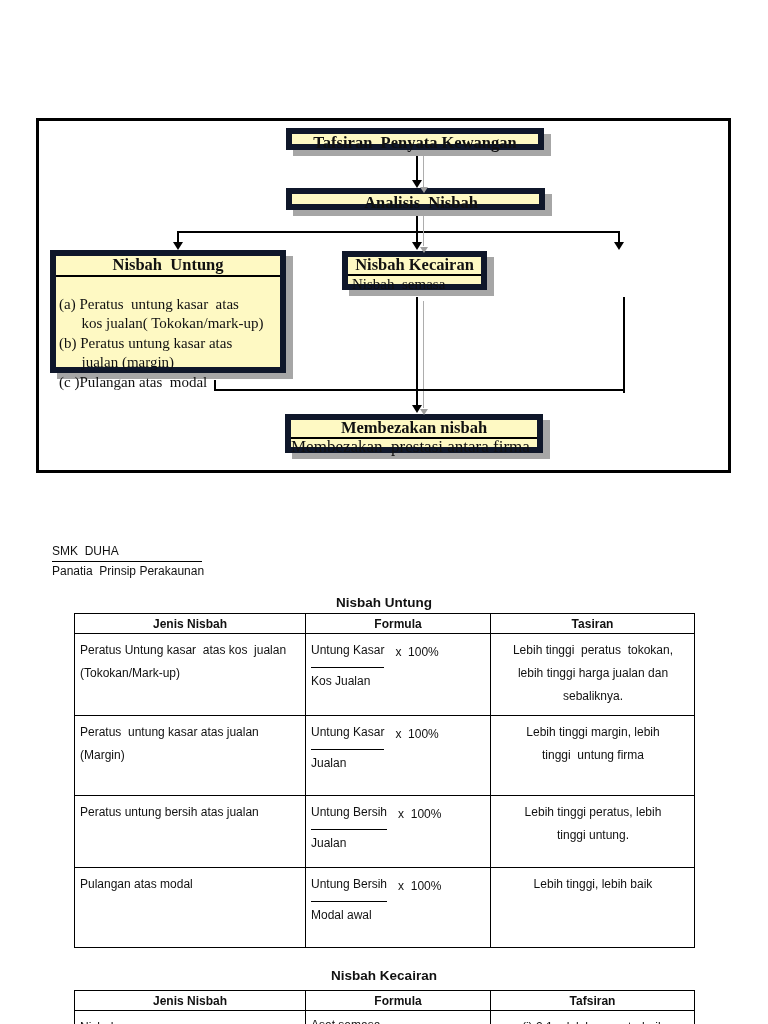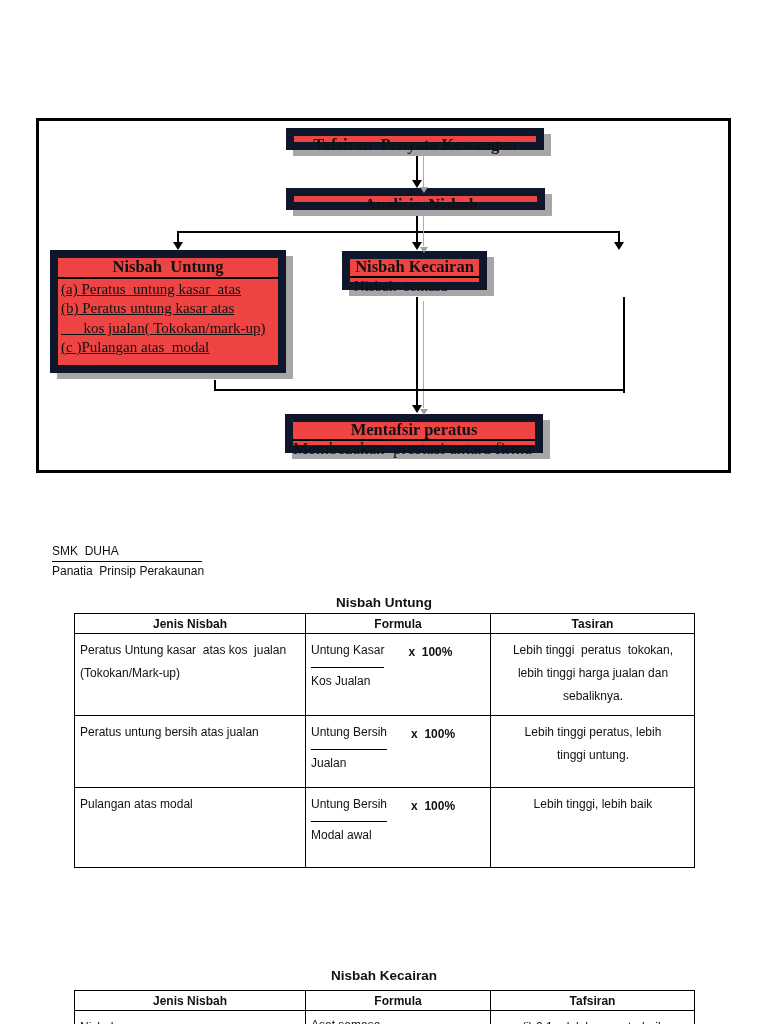--- a/index.html
+++ b/index.html
@@ -2,58 +2,58 @@
 <html><head>
 <meta charset="utf-8">
 <style>
   * { margin:0; padding:0; box-sizing:border-box; }
   html,body { background:#ffffff; }
   body { width:768px; height:1024px; font-family:"Liberation Sans","DejaVu Sans",sans-serif; color:#111; }
   .page { position:relative; width:768px; height:1024px; background:#fff; overflow:hidden; }
 
   
   .fc { position:absolute; left:36px; top:118px; width:695px; height:355px; border:3px solid #000; background:#fff; font-family:"Liberation Serif","DejaVu Serif",serif; }
-  .fc-box { position:absolute; background:#ef4444; border:8px solid #0f172a; box-shadow:7px 6px 0 0 #a6a6a6; z-index:2; }
+  .fc-box { position:absolute; background:#fef9c3; border:6px solid #0f172a; box-shadow:7px 6px 0 0 #a6a6a6; z-index:2; }
   .fc-title { font-weight:bold; font-size:16.5px; text-align:center; white-space:pre; }
   .fc-item { font-size:15px; white-space:pre; padding-left:4px; }
   .vline { position:absolute; width:1.5px; background:#000; z-index:1; }
   .hline { position:absolute; height:1.5px; background:#000; z-index:1; }
   .vline.gray { background:#adadad; width:1px; }
   .arr { position:absolute; width:0; height:0; border-left:5px solid transparent; border-right:5px solid transparent; border-top:8px solid #000; z-index:3; }
   .arr.gray { border-left-width:4px; border-right-width:4px; border-top:6px solid #9f9f9f; }
 
   .bx-root   { left:247px; top:7px;   width:258px; height:22px; line-height:18px; }
   .bx-anal   { left:247px; top:67px;  width:259px; height:22px; line-height:18px;padding-left:11px; }
   .bx-untung { left:11px;  top:129px; width:236px; height:123px; }
   .bx-kecairan { left:303px; top:130px; width:145px; height:39px; }
   .bx-kecekapan { left:503px; top:130px; width:176px; height:39px; }
   .bx-concl  { left:246px; top:293px; width:258px; height:39px; }
   .bx-head { border-bottom:2px solid #000; }
   .bx-untung .bx-head { height:21px; line-height:18px; }
-  .bx-untung .bx-body { padding-top:1px;text-decoration:underline; }
+  .bx-untung .bx-body { padding-top:18px; }
   .bx-untung .fc-line { font-size:15px; line-height:19.4px; white-space:pre; padding-left:3px; }
   .bx-kecairan .bx-head, .bx-kecekapan .bx-head, .bx-concl .bx-head { height:19px; line-height:16px; }
   .bx-kecairan .fc-item, .bx-kecekapan .fc-item { line-height:16px; }
   .bx-concl .fc-sub { font-size:17px; text-align:left; line-height:16px; white-space:pre; }
 
   
   .foot-rule { position:absolute; left:52px; top:561px; width:150px; height:1px; background:#000; }
   .foot-line { position:absolute; left:52px; font-size:12px; white-space:pre; }
 
   
   .tbl-title { position:absolute; left:74px; width:620px; text-align:center; font-weight:bold; font-size:13.5px; }
   table.tbl { position:absolute; left:74px; border-collapse:collapse; table-layout:fixed; width:620px; background:#fff; }
   table.tbl, table.tbl th, table.tbl td { border:1.5px solid #000; }
   table.tbl th { font-size:12px; font-weight:bold; text-align:center; height:20px; }
   table.tbl td { vertical-align:top; font-size:12px; padding:5px 4px 0 5px; }
   .cell-line { line-height:22.5px; white-space:pre; }
   .taf .cell-line { line-height:23px;text-align:center; }
   .frm { padding-top:4px; }
   .frm .num { display:inline-block; border-bottom:1px solid #000; padding-bottom:10px; white-space:pre; }
-  .frm .mult { display:inline-block; margin-left:24px; position:relative; top:2px; white-space:pre;font-weight:bold; }
+  .frm .mult { display:inline-block; margin-left:11px; position:relative; top:2px; white-space:pre; }
   .frm .den { margin-top:6px; white-space:pre; }
   .frm .dots { display:inline-block; margin-left:38px; letter-spacing:2.5px; color:#444; position:relative; top:-1px; }
 </style>
 </head>
 <body>
 
 <div class="page">
 
   <div class="fc">
 
@@ -91,34 +91,35 @@
     </div>
 
     <div class="fc-box bx-anal">
       <div class="fc-title">Analisis  Nisbah</div>
     </div>
 
     <div class="fc-box bx-untung">
       <div class="bx-head fc-title">Nisbah  Untung</div>
       <div class="bx-body">
         <div class="fc-line">(a) Peratus  untung kasar  atas</div>
+        <div class="fc-line">      kos jualan( Tokokan/mark-up)</div>
         <div class="fc-line">(b) Peratus untung kasar atas</div>
-        <div class="fc-line">      kos jualan( Tokokan/mark-up)</div>
+        <div class="fc-line">      jualan (margin)</div>
         <div class="fc-line">(c )Pulangan atas  modal</div>
       </div>
     </div>
 
     <div class="fc-box bx-kecairan">
       <div class="bx-head fc-title">Nisbah Kecairan</div>
       <div class="fc-item">Nisbah  semasa</div>
     </div>
 
 
     <div class="fc-box bx-concl">
-      <div class="bx-head fc-title">Mentafsir peratus</div>
+      <div class="bx-head fc-title">Membezakan nisbah</div>
       <div class="fc-sub">Membezakan  prestasi antara firma</div>
     </div>
   </div>
 
   <div class="foot-rule"></div>
   <div class="foot-line" style="top:564px;">Panatia  Prinsip Perakaunan</div>
   <div class="foot-line" style="top:544px;">SMK  DUHA</div>
 
   <div class="tbl-title" style="top:595px;">Nisbah Untung</div>
 
@@ -144,20 +145,36 @@
           <span class="num">Untung Kasar</span><span class="mult">x  100%</span>
           <div class="den">Kos Jualan</div>
         </div>
       </td>
       <td class="taf">
         <div class="cell-line">Lebih tinggi  peratus  tokokan,</div>
         <div class="cell-line">lebih tinggi harga jualan dan</div>
         <div class="cell-line">sebaliknya.</div>
       </td>
     </tr>
+    <tr style="height:80px;">
+      <td>
+        <div class="cell-line">Peratus  untung kasar atas jualan</div>
+        <div class="cell-line">(Margin)</div>
+      </td>
+      <td>
+        <div class="frm">
+          <span class="num">Untung Kasar</span><span class="mult">x  100%</span>
+          <div class="den">Jualan</div>
+        </div>
+      </td>
+      <td class="taf">
+        <div class="cell-line">Lebih tinggi margin, lebih</div>
+        <div class="cell-line">tinggi  untung firma</div>
+      </td>
+    </tr>
     <tr style="height:72px;">
       <td>
         <div class="cell-line">Peratus untung bersih atas jualan</div>
       </td>
       <td>
         <div class="frm">
           <span class="num">Untung Bersih</span><span class="mult">x  100%</span>
           <div class="den">Jualan</div>
         </div>
       </td>

